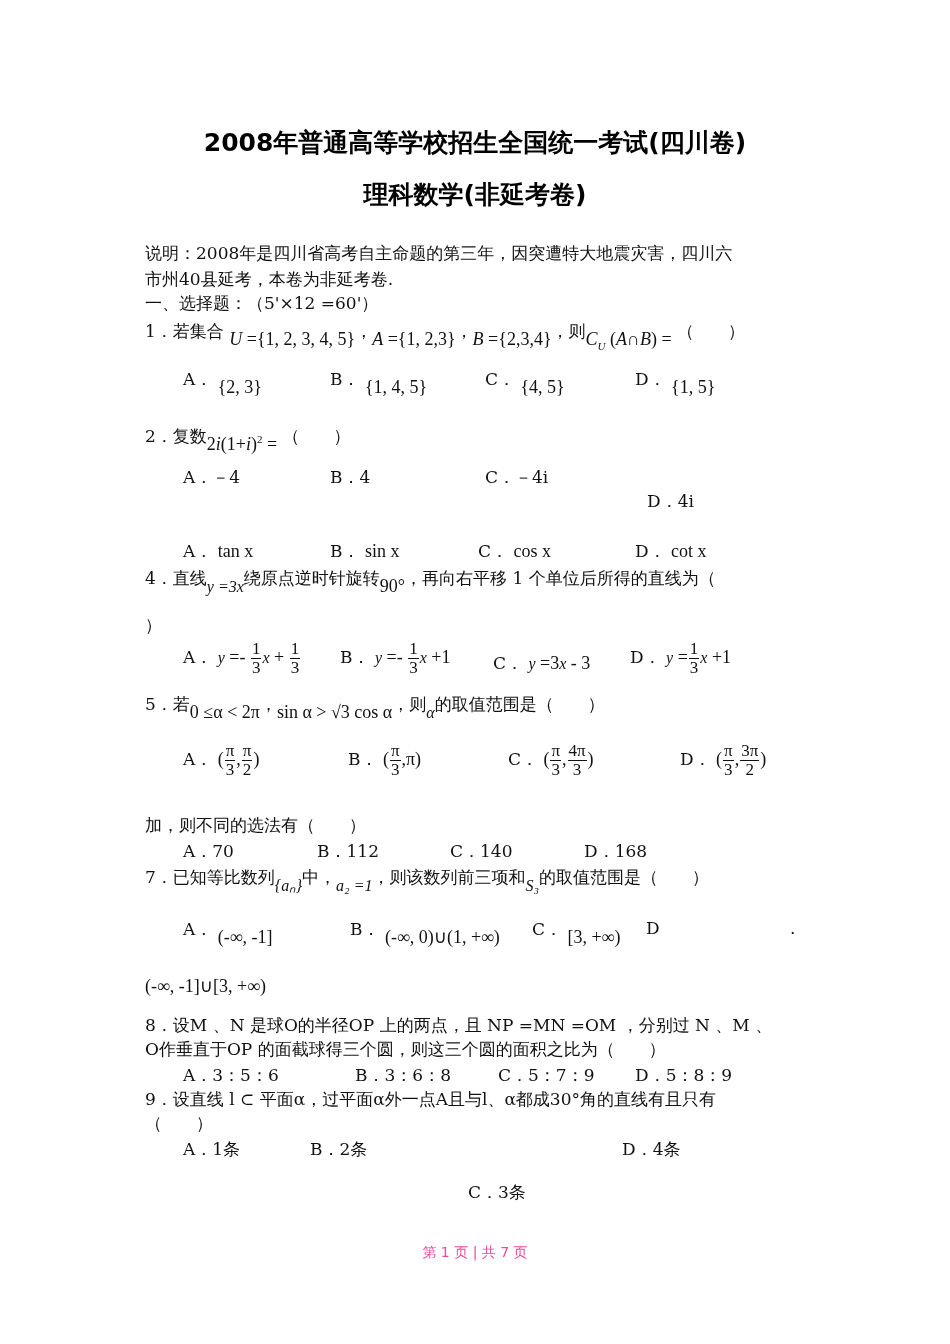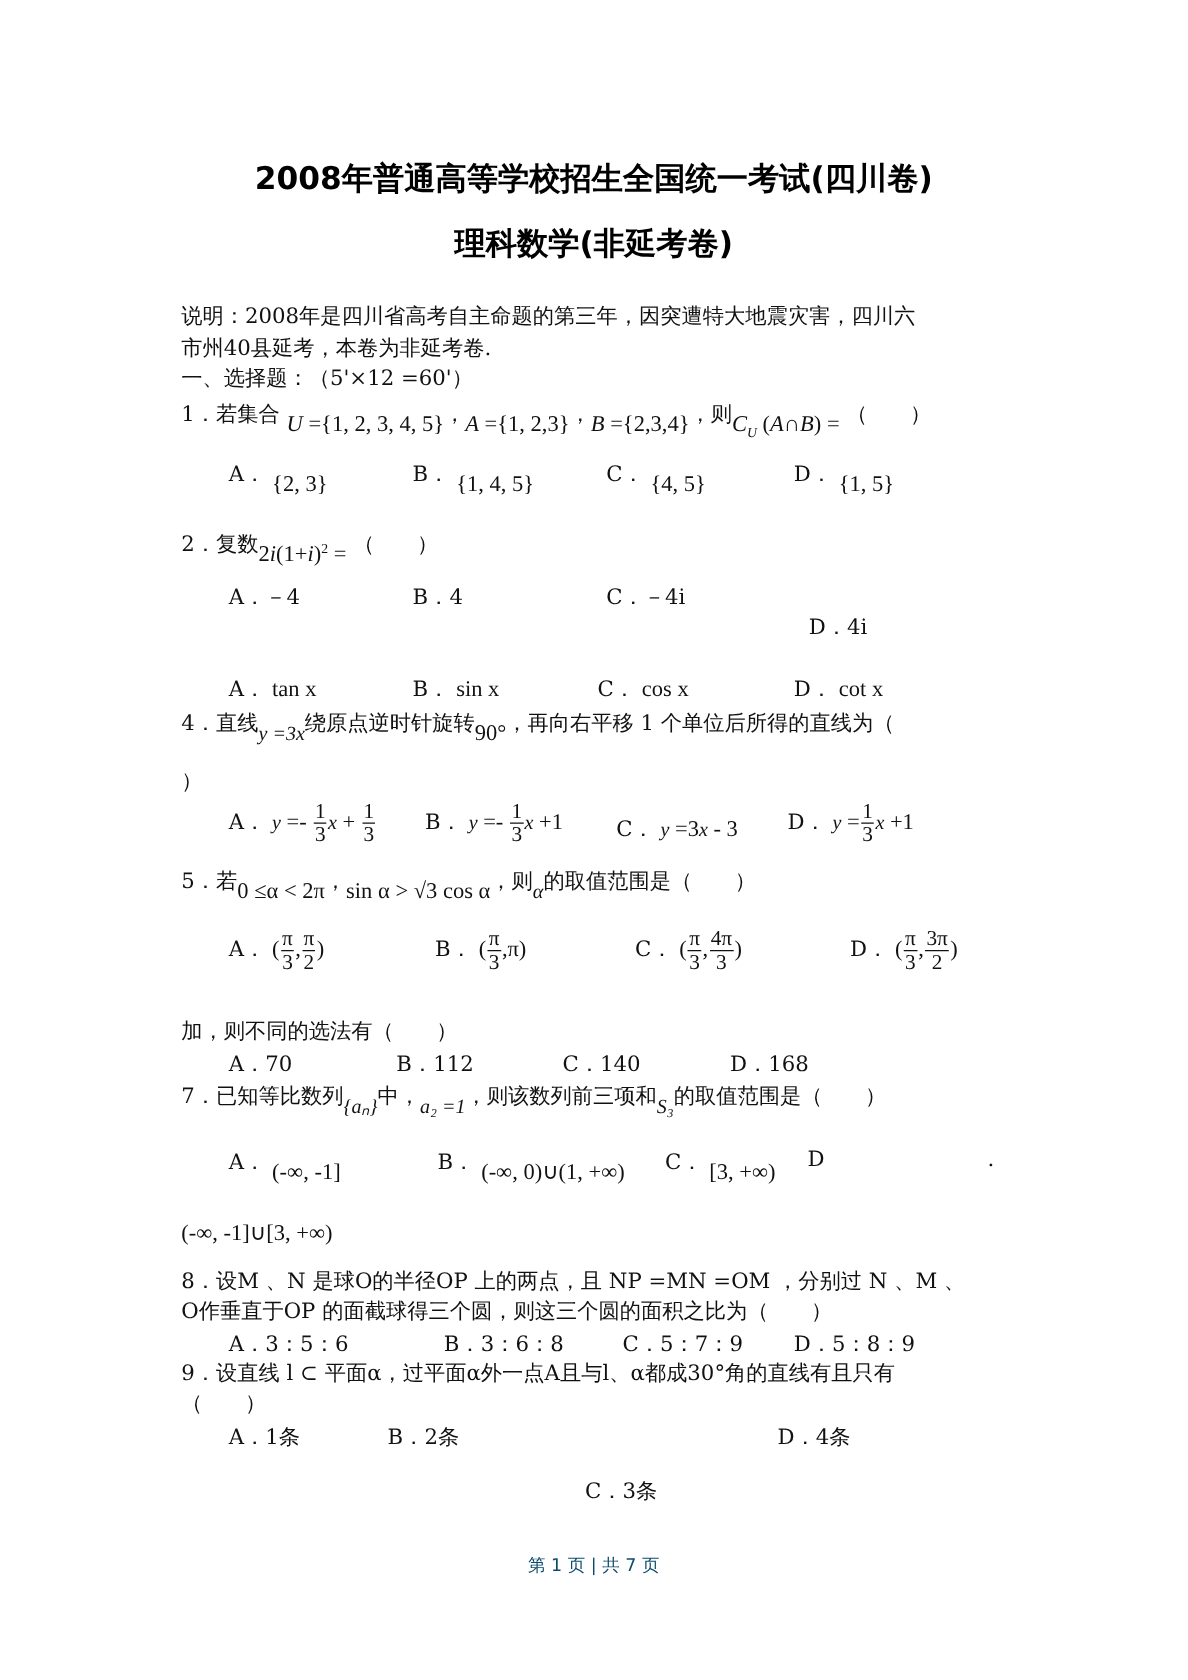--- a/index.html
+++ b/index.html
@@ -13,21 +13,21 @@
   .line { position: absolute; left: 145px; font-size: 17px; white-space: nowrap; line-height: 22px; }
   .m { font-family: "Liberation Serif", serif; font-size: 18px; }
   .mi { font-family: "Liberation Serif", serif; font-style: italic; font-size: 16px; margin-top: 34px; }
   .low { position: relative; top: 8px; }
   .opt { position: absolute; font-size: 17px; white-space: nowrap; }
   .frac { display: inline-block; vertical-align: middle; text-align: center;
           font-family: "Liberation Serif", serif; font-size: 17px; line-height: 18px; margin: 0 1px; }
   .frac .n { display: block; border-bottom: 1px solid #111; padding: 0 1px; }
   .frac .d { display: block; padding: 0 1px; }
   .footer { position: absolute; top: 1244px; left: 0; width: 950px; text-align: center;
-            font-family: "DejaVu Sans", "Liberation Sans", sans-serif; font-size: 14px; color: #0c4a6e; }
+            font-family: "DejaVu Sans", "Liberation Sans", sans-serif; font-size: 14px; color: #ec4899; }
   sup, sub { font-size: 11px; }
 </style>
 </head>
 <body>
 
 <div class="page">
 
   <div class="title t1">2008年普通高等学校招生全国统一考试(四川卷)</div>
   <div class="title t2">理科数学(非延考卷)</div>
 

